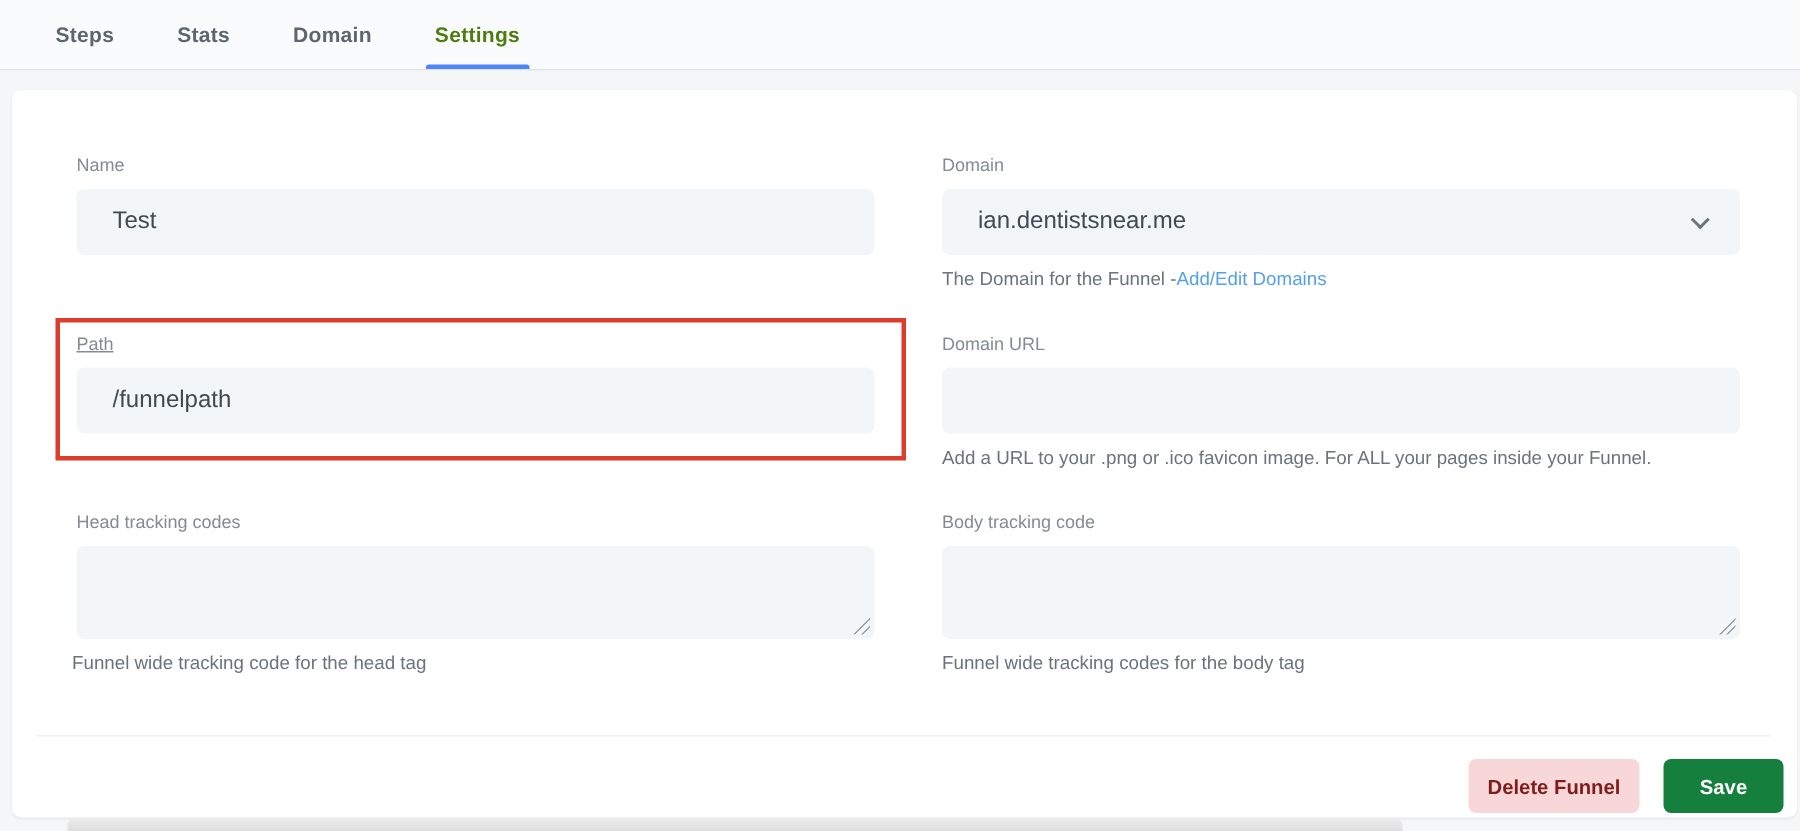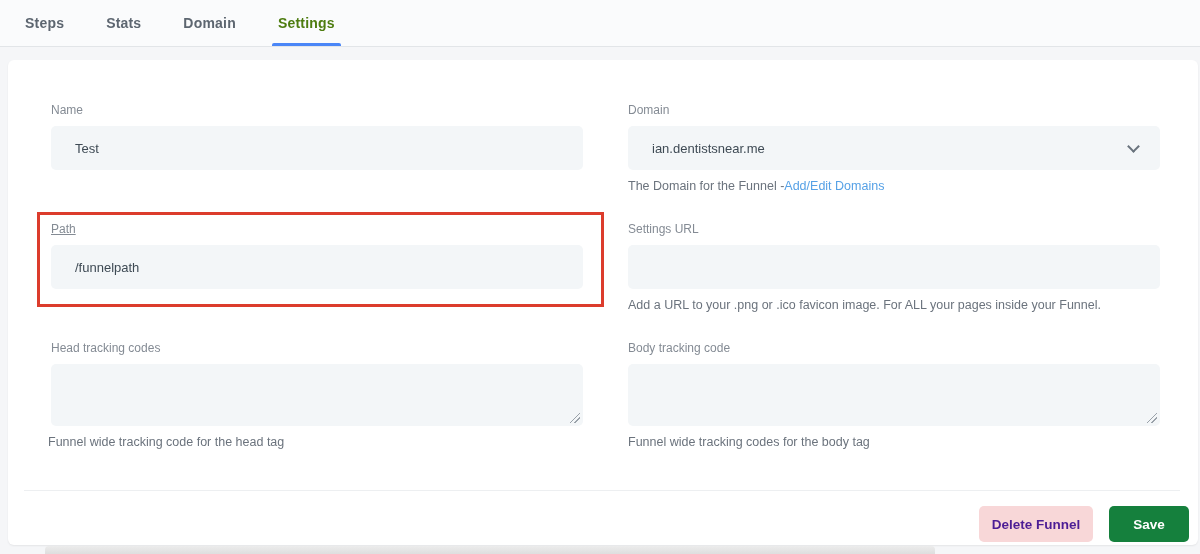--- a/index.html
+++ b/index.html
@@ -10,21 +10,21 @@
     overflow: hidden;
     position: relative;
   }
 
   
   .tabbar {
     position: absolute; top: 0; left: 0; right: 0; height: 47px;
     background: #fafbfc;
     border-bottom: 1px solid #e2e5e8;
     display: flex; align-items: flex-start;
-    padding-left: 21px;
+    padding-left: 33px;
   }
   .tab {
     position: relative;
     height: 100%;
     display: flex; align-items: center;
     padding: 0 4px;
     margin-right: 34px;
     font-size: 14px;
     font-weight: bold;
     letter-spacing: .2px;
@@ -50,21 +50,21 @@
     position: absolute;
     font-size: 12px;
     color: #848b94;
   }
   .text-input, .textarea-input, .select-box {
     position: absolute;
     background: #f3f6f8;
     border: none;
     border-radius: 5px;
     font-family: "Liberation Sans", sans-serif;
-    font-size: 13px;
+    font-size: 16px;
     color: #3e4a54;
   }
   .text-input { height: 44px; padding: 0 24px; width: 532px; }
 
   .select-box {
     height: 44px; width: 532px;
     display: flex; align-items: center;
     padding: 0 24px;
     cursor: pointer;
   }
@@ -112,21 +112,21 @@
 
   .btn {
     position: absolute; top: 446px;
     height: 36px;
     border: none; border-radius: 5px;
     font-family: "Liberation Sans", sans-serif;
     font-size: 13.5px; font-weight: bold;
     cursor: pointer;
     display: flex; align-items: center; justify-content: center;
   }
-  .btn-delete { left: 971px; width: 114px; background: #f8d7d8; color: #4c1d95; text-align: center; }
+  .btn-delete { left: 971px; width: 114px; background: #f8d7d8; color: #7f1d1d; text-align: center; }
   .btn-save   { left: 1101px; width: 80px; background: #15803d; color: #ffffff; }
 
   
   .bottom-strip {
     position: absolute; left: 45px; width: 890px; bottom: 0; height: 8px;
     background: linear-gradient(#ececec, #dedede);
     border-radius: 4px 4px 0 0;
   }
 </style>
 </head>
@@ -150,21 +150,21 @@
     <span class="chevron"></span>
   </div>
   <div class="helper" style="left:620px; top:119px;">
     <span>The Domain for the Funnel -</span><span class="link">Add/Edit Domains</span>
   </div>
 
   <label class="field-label" style="left:43px; top:162px;text-decoration:underline;">Path</label>
   <input class="text-input" style="left: 43px; top: 185px;" type="text" value="/funnelpath">
   <div class="annotation-rect"></div>
 
-  <label class="field-label" style="left:620px; top:162px;">Settings URL</label>
+  <label class="field-label" style="left:620px; top:162px;">Domain URL</label>
   <input class="text-input" style="left: 620px; top: 185px;" type="text" value="">
   <div class="helper" style="left:620px; top:238px;">Add a URL to your .png or .ico favicon image. For ALL your pages inside your Funnel.</div>
 
   <label class="field-label" style="left:43px; top:281px;">Head tracking codes</label>
   <textarea class="textarea-input" style="left: 43px; top: 304px;"></textarea>
   <span class="resize-grip" style="left:561px; top:352px;"></span>
   <div class="helper" style="left:40px; top:375px;">Funnel wide tracking code for the head tag</div>
 
   <label class="field-label" style="left:620px; top:281px;">Body tracking code</label>
   <textarea class="textarea-input" style="left: 620px; top: 304px;"></textarea>

